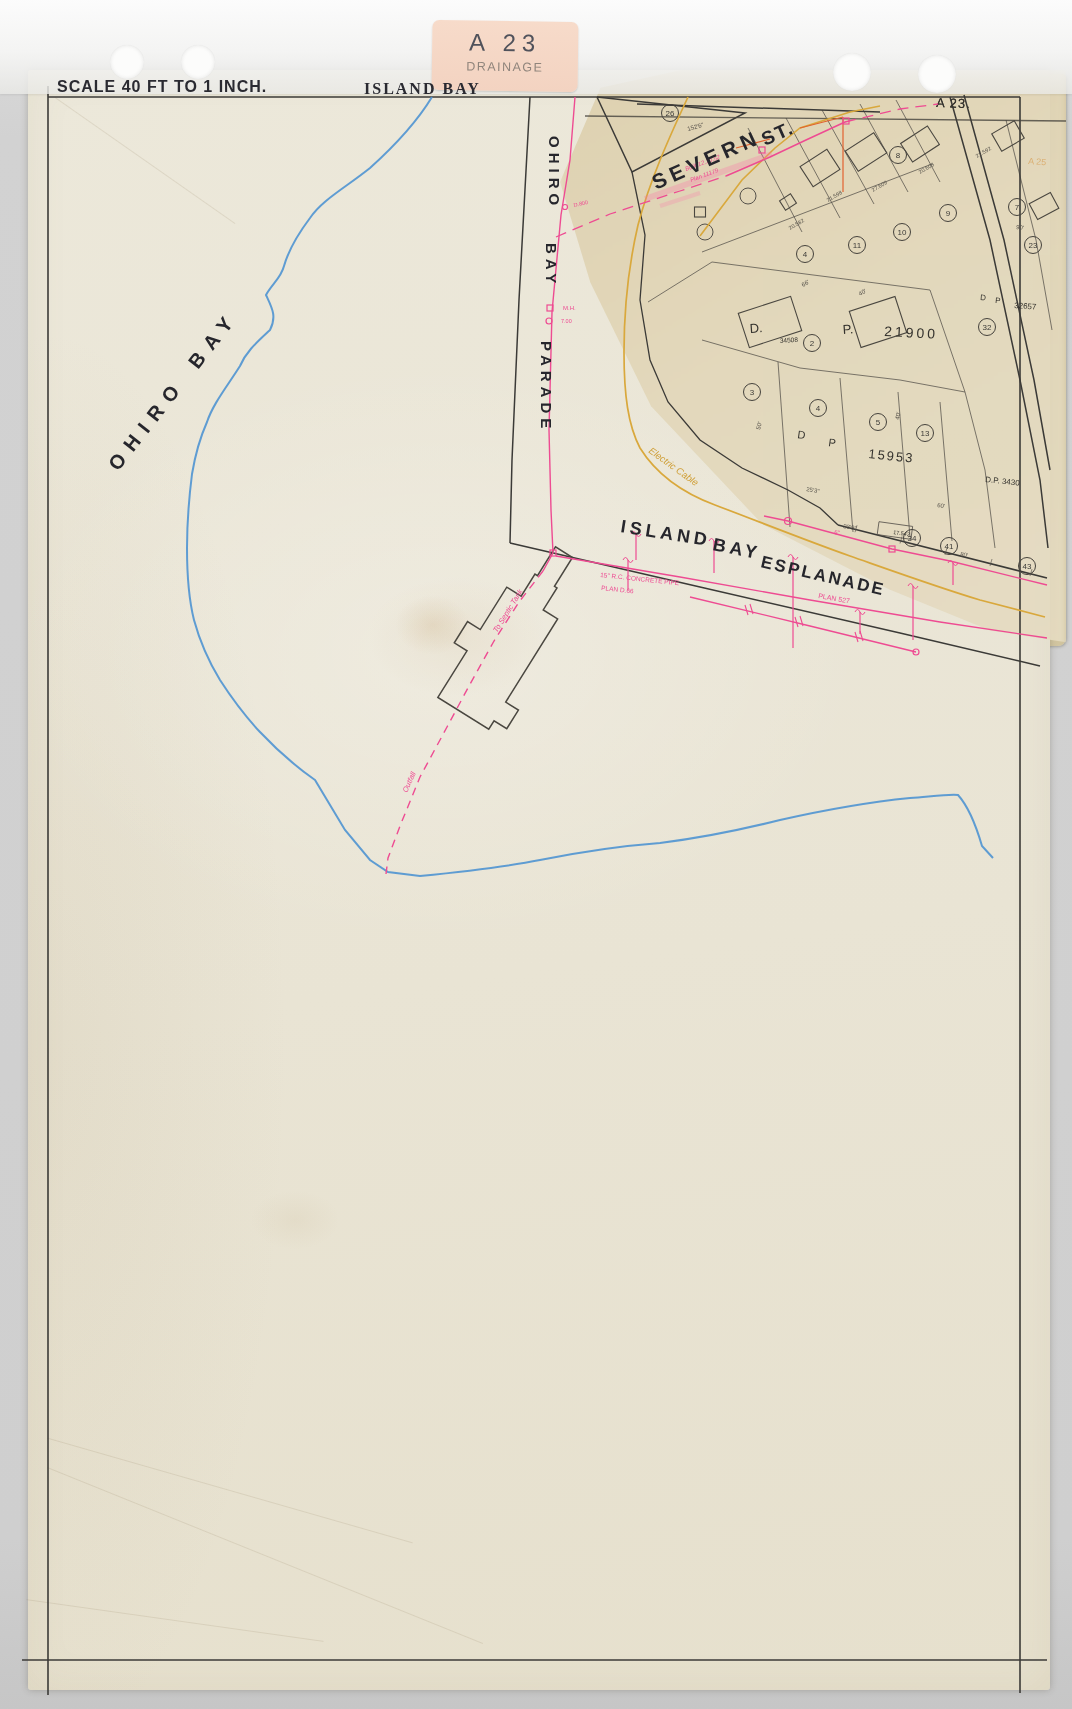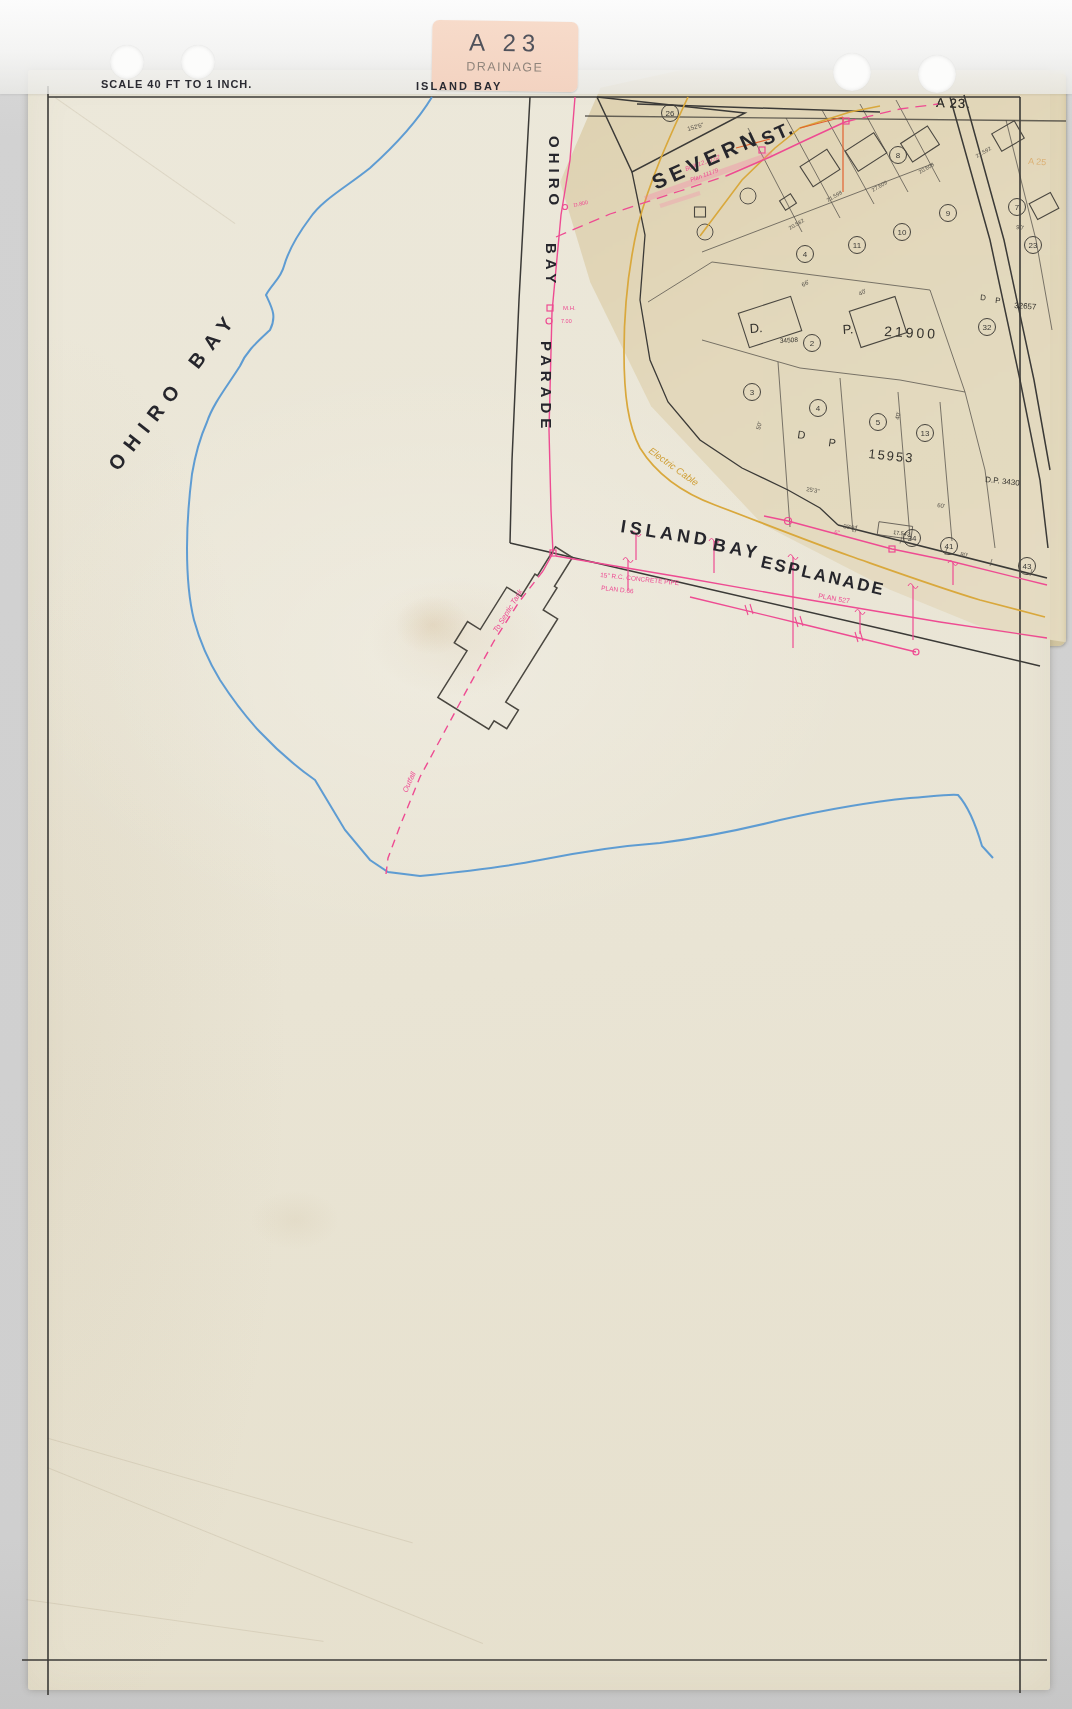--- a/index.html
+++ b/index.html
@@ -27,21 +27,21 @@
   .strip{position:absolute;left:0;top:0;width:1072px;height:94px;z-index:5;
          background:linear-gradient(rgba(253,253,253,.96) 0%,rgba(246,246,245,.92) 55%,rgba(233,233,230,.80) 100%);
          box-shadow:0 1px 2px rgba(0,0,0,.08);}
   .punch{position:absolute;z-index:6;border-radius:50%;background:#fcfcfb;
          box-shadow:inset 0 0 4px rgba(0,0,0,.10), 0 0 1px rgba(0,0,0,.06);}
   .sticker{position:absolute;left:432px;top:21px;width:146px;height:70px;z-index:7;
          background:linear-gradient(#f7dbca,#f3d3c1);border-radius:7px;transform:rotate(.8deg);
          box-shadow:0 1px 2px rgba(0,0,0,.15);text-align:center;}
   .sticker .ref{margin-top:8px;font-size:24px;font-weight:400;letter-spacing:6px;color:#50525b;}
   .sticker .cat{margin-top:3px;font-size:12.5px;letter-spacing:1.5px;color:#90857c;}
-  .hdr{position:absolute;z-index:8;font-weight:700;color:#2a2a31;font-size:11px;letter-spacing:1px;white-space:nowrap;margin-left:44px;}
+  .hdr{position:absolute;z-index:8;font-weight:700;color:#2a2a31;font-size:16px;letter-spacing:1px;white-space:nowrap;}
   .t-street{fill:#26262c;font-weight:700;font-family:"Liberation Sans",sans-serif;}
   .t-cable{fill:#cf9e35;font-style:italic;font-family:"Liberation Sans",sans-serif;}
 </style>
 </head>
 <body>
 
 <div class="scan">
   <div class="tan-stickout"></div>
   <div class="sheet"></div>
   <div class="tan-under"></div>
@@ -242,14 +242,14 @@
       <div class="punch" style="left: 110px; top: 45px; width: 34px; height: 34px;"></div>
       <div class="punch" style="left: 181px; top: 45px; width: 34px; height: 34px;"></div>
       <div class="punch" style="left: 833px; top: 53px; width: 38px; height: 38px;"></div>
       <div class="punch" style="left: 918px; top: 55px; width: 38px; height: 38px;"></div>
     </div>
   <div class="sticker">
     <div class="ref">A 23</div>
     <div class="cat">DRAINAGE</div>
   </div>
   <div class="hdr" style="left:57px;top:78px;">SCALE 40 FT TO 1 INCH.</div>
-  <div class="hdr" style="left:372px;top:80px;letter-spacing:2px;">ISLAND BAY</div>
+  <div class="hdr" style="left:364px;top:80px;letter-spacing:2px;font-family:Liberation Serif, serif;">ISLAND BAY</div>
 </div>
 
 </body></html>

